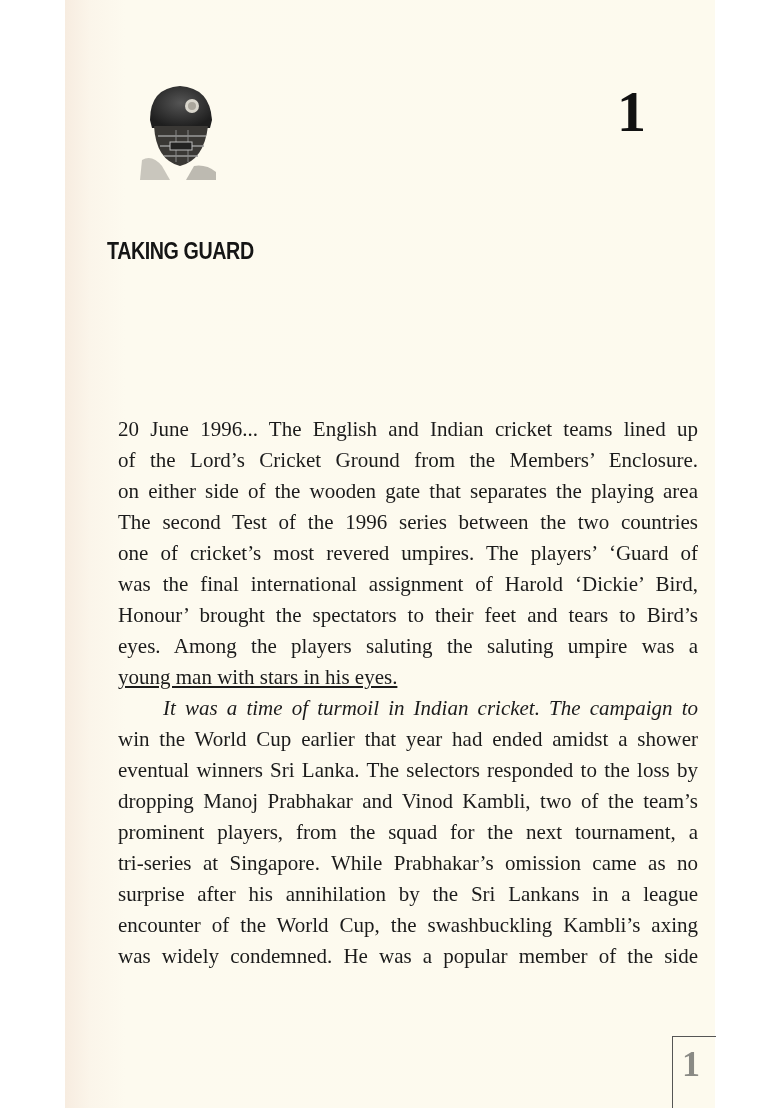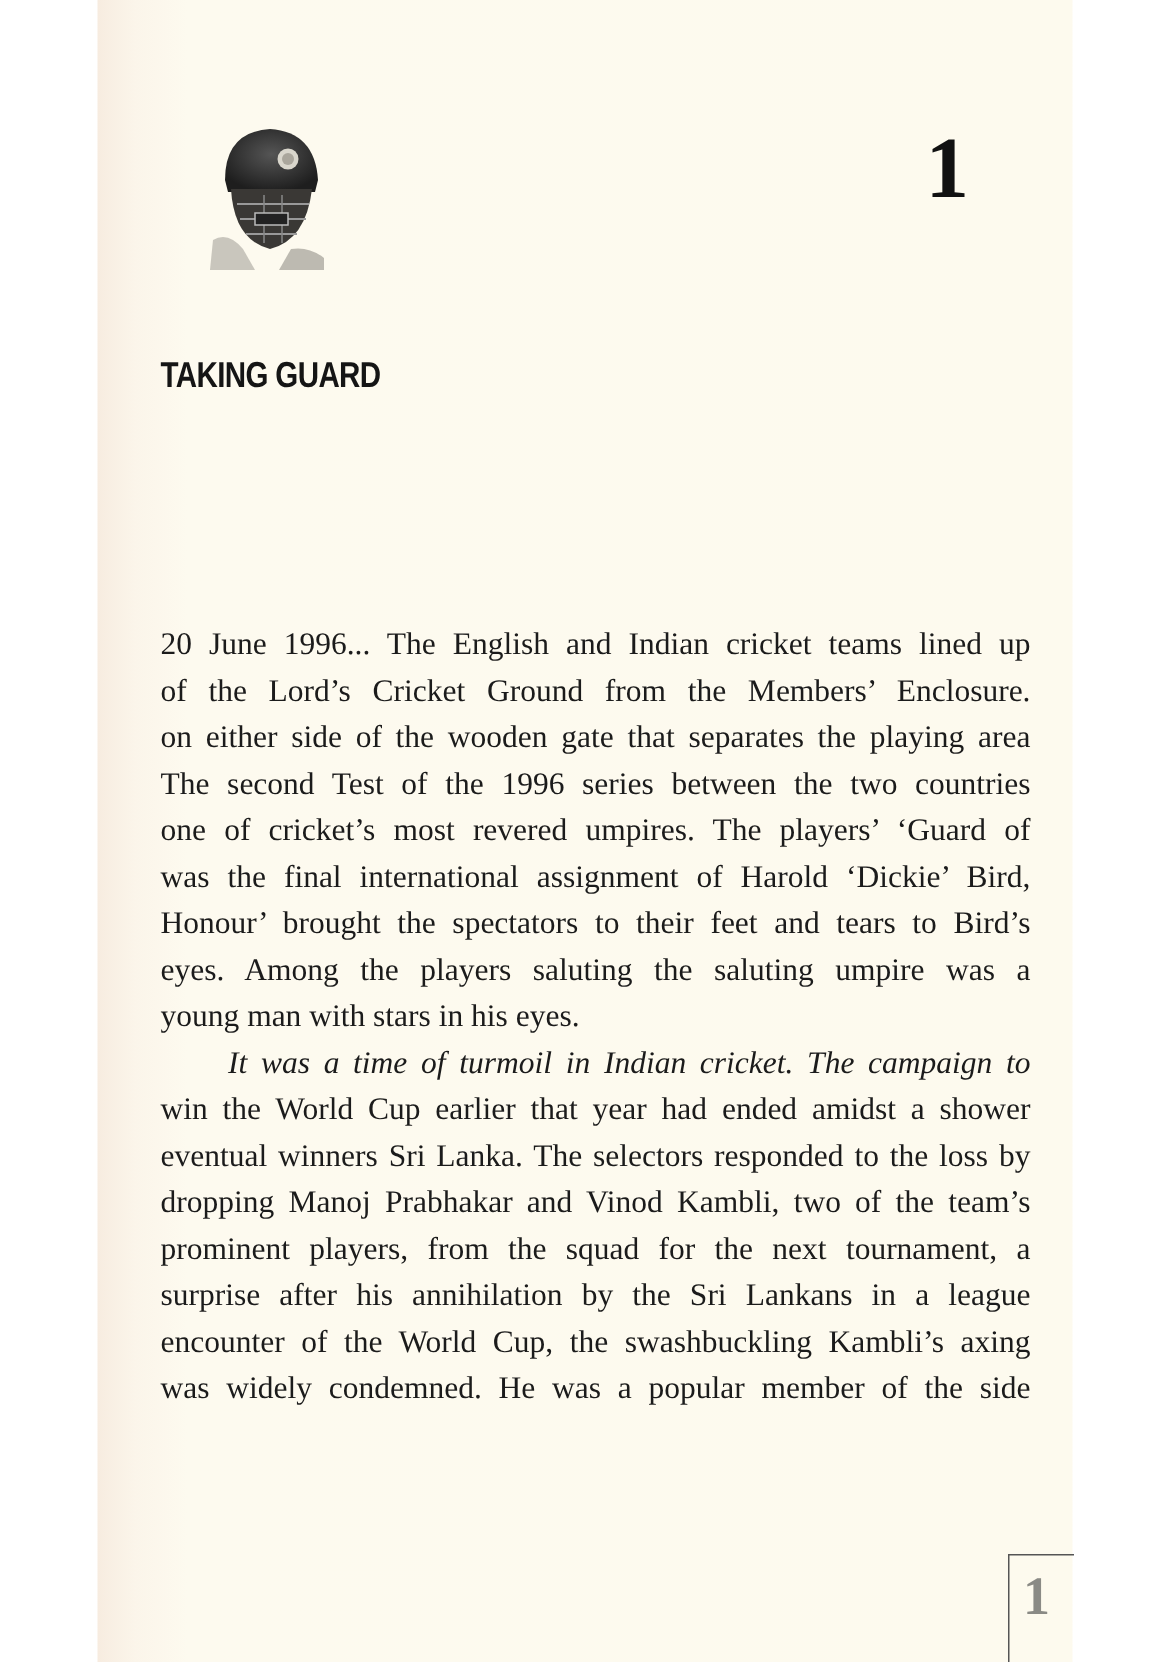--- a/index.html
+++ b/index.html
@@ -23,26 +23,26 @@
     font-family: "Liberation Serif", serif; font-weight: bold; font-size: 58px; line-height: 60px;
     color: #111;
   }
   .chapter-title {
     position: absolute; left: 107px; top: 237px;
     font-family: "Liberation Sans", sans-serif; font-weight: bold; font-size: 24px;
     letter-spacing: -0.5px; transform: scaleX(0.82); transform-origin: left center;
     color: #151515;
   }
   .body-text {
-    position: absolute; left: 107px; top: 414px; width: 580px;
+    position: absolute; left: 118px; top: 414px; width: 580px;
     font-family: "Liberation Serif", serif; font-size: 21px; line-height: 31px;
     color: #1b1b1b;
   }
   .line { display: block; text-align: justify; text-align-last: justify; white-space: nowrap; height: 31px; }
-  .line.last { text-align-last: left; }
+  .line.last { text-align-last: left; text-decoration: underline; }
   .line.indent { padding-left: 45px; font-style: italic; }
   .folio {
     position: absolute; left: 672px; top: 1036px; width: 43px; height: 72px;
     border-left: 1px solid #555; border-top: 1px solid #555;
   }
   .folio span {
     position: absolute; left: 9px; top: 6px;
     font-family: "Liberation Serif", serif; font-weight: bold; font-size: 36px; color: #8a8a85;
   }
 </style>
@@ -82,20 +82,21 @@
   <span class="line">one of cricket’s most revered umpires. The players’ ‘Guard of</span>
   <span class="line">was the final international assignment of Harold ‘Dickie’ Bird,</span>
   <span class="line">Honour’ brought the spectators to their feet and tears to Bird’s</span>
   <span class="line">eyes. Among the players saluting the saluting umpire was a</span>
   <span class="line last">young man with stars in his eyes.</span>
   <span class="line indent">It was a time of turmoil in Indian cricket. The campaign to</span>
   <span class="line">win the World Cup earlier that year had ended amidst a shower</span>
   <span class="line">eventual winners Sri Lanka. The selectors responded to the loss by</span>
   <span class="line">dropping Manoj Prabhakar and Vinod Kambli, two of the team’s</span>
   <span class="line">prominent players, from the squad for the next tournament, a</span>
+  <span class="line">tri-series at Singapore. While Prabhakar’s omission came as no</span>
   <span class="line">surprise after his annihilation by the Sri Lankans in a league</span>
   <span class="line">encounter of the World Cup, the swashbuckling Kambli’s axing</span>
   <span class="line">was widely condemned. He was a popular member of the side</span>
 </div>
 
 <div class="folio">
   <span>1</span>
 </div>
 
 </body></html>

